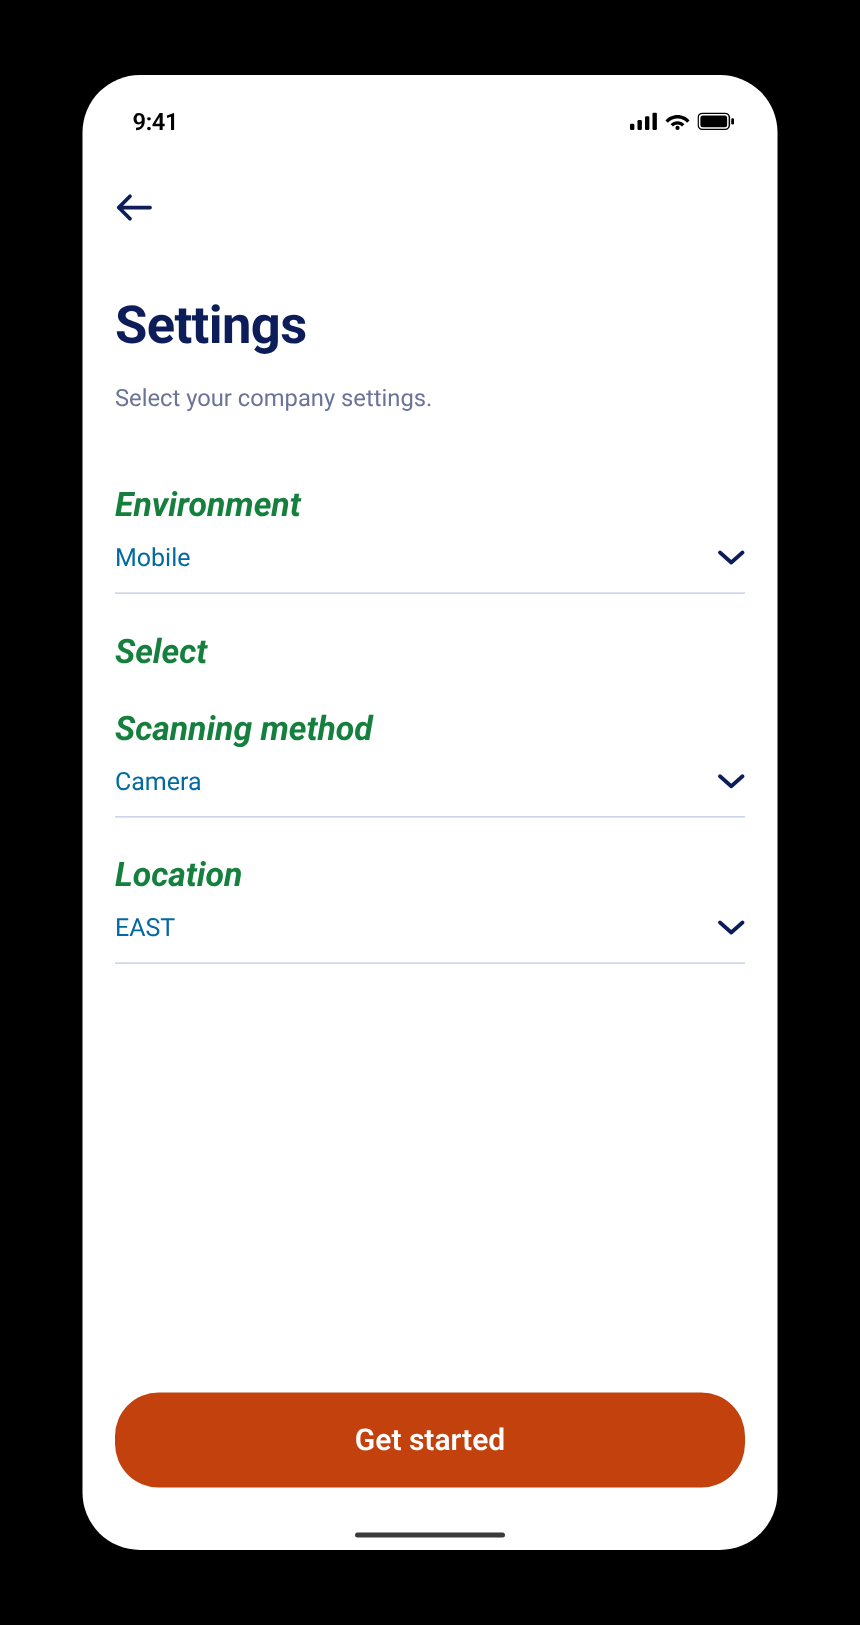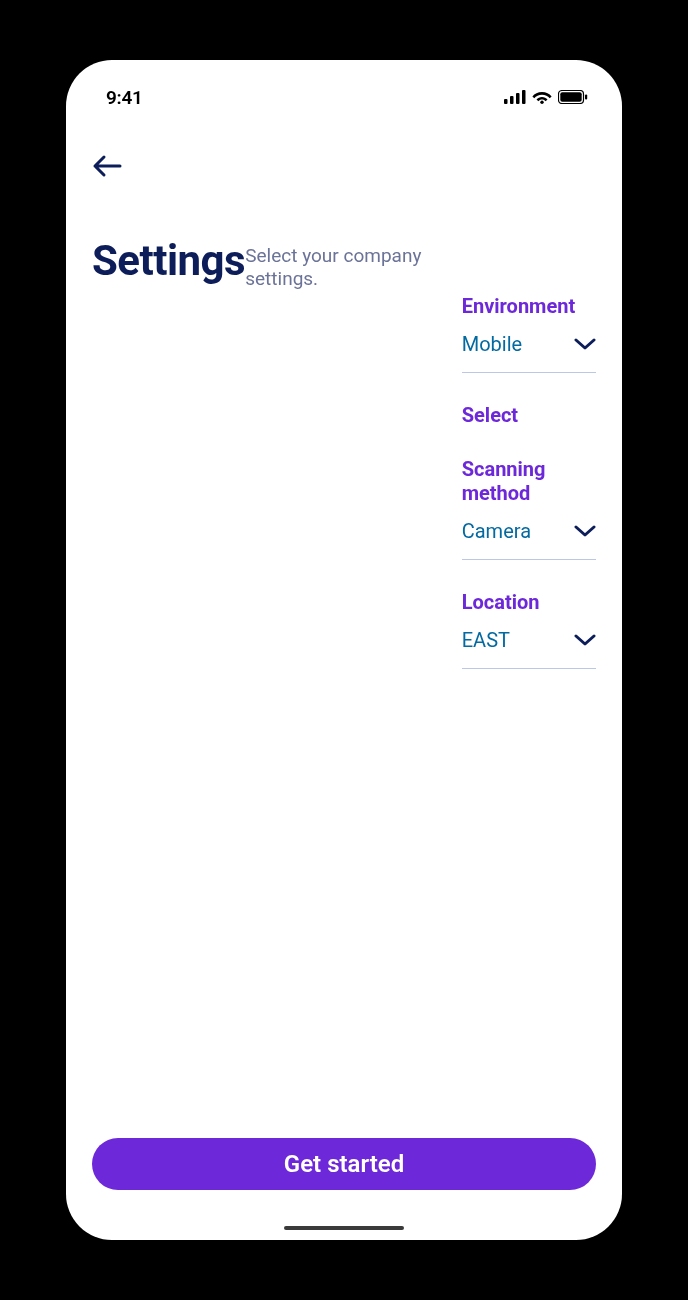--- a/index.html
+++ b/index.html
@@ -56,44 +56,46 @@
       height: 40px;
       display: flex;
       align-items: center;
       justify-content: flex-start;
       cursor: pointer;
     }
     .content {
       flex: 1;
       padding: 48px 26px 0 26px;
       display: flex;
+      flex-direction: column;
     }
     .page-title {
       font-size: 42px;
       font-weight: 700;
       color: #0c1d5a;
       letter-spacing: -0.5px;
     }
     .page-subtitle {
-      margin-top: 8px;
+      margin-top: 22px;
       font-size: 19px;
       color: #6b7398;
       font-weight: 400;
     }
     .fields {
       margin-top: 58px;
       display: flex;
       flex-direction: column;
       gap: 30px;
     }
     .field {}
     .field-label {
-      font-size: 20px;
+      font-size: 27px;
       font-weight: 700;
-      color: #6d28d9;
+      color: #15803d;
+      font-style: italic;
     }
     .field-row {
       margin-top: 14px;
       display: flex;
       align-items: center;
       justify-content: space-between;
       padding-bottom: 16px;
       border-bottom: 1px solid #bcc7e6;
       cursor: pointer;
     }
@@ -105,23 +107,23 @@
     .chevron {
       display: flex;
       align-items: center;
     }
     .spacer { flex: 1; }
     .footer {
       padding: 0 26px 28px 26px;
     }
     .primary-btn {
       width: 100%;
-      height: 52px;
+      height: 76px;
       border-radius: 35px;
-      background: #6d28d9;
+      background: #c2410c;
       color: #fff;
       font-size: 24px;
       font-weight: 600;
       border: none;
       cursor: pointer;
       display: flex;
       align-items: center;
       justify-content: center;
     }
     .home-indicator {

